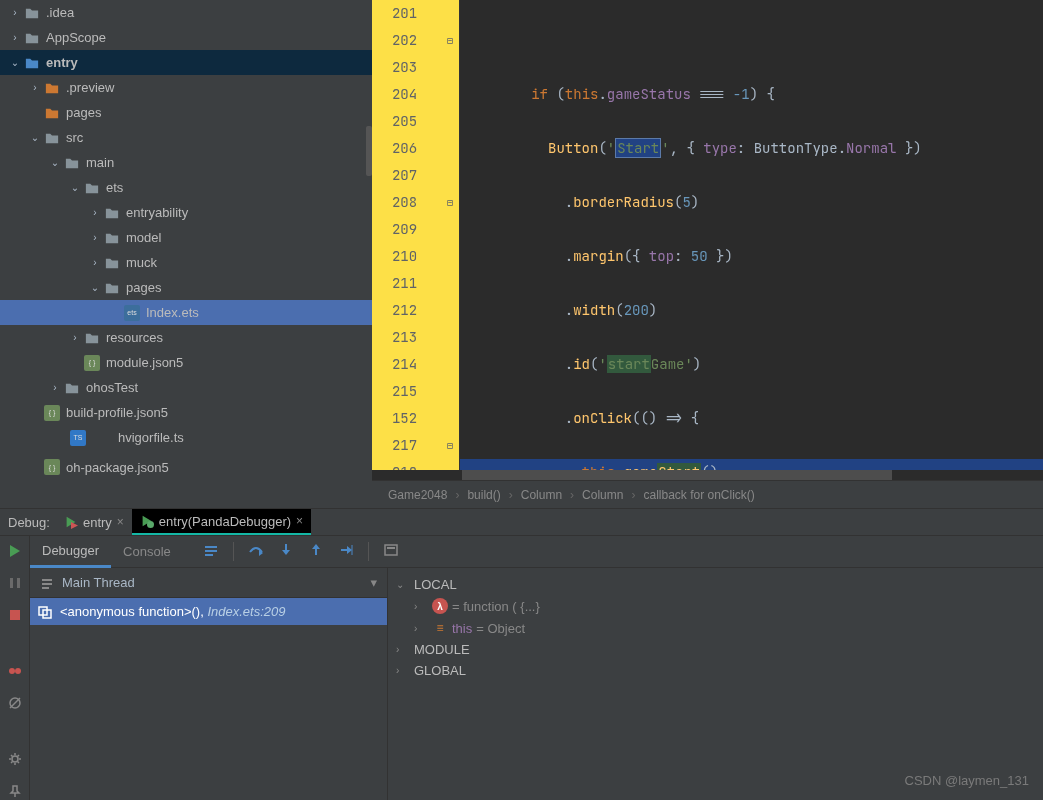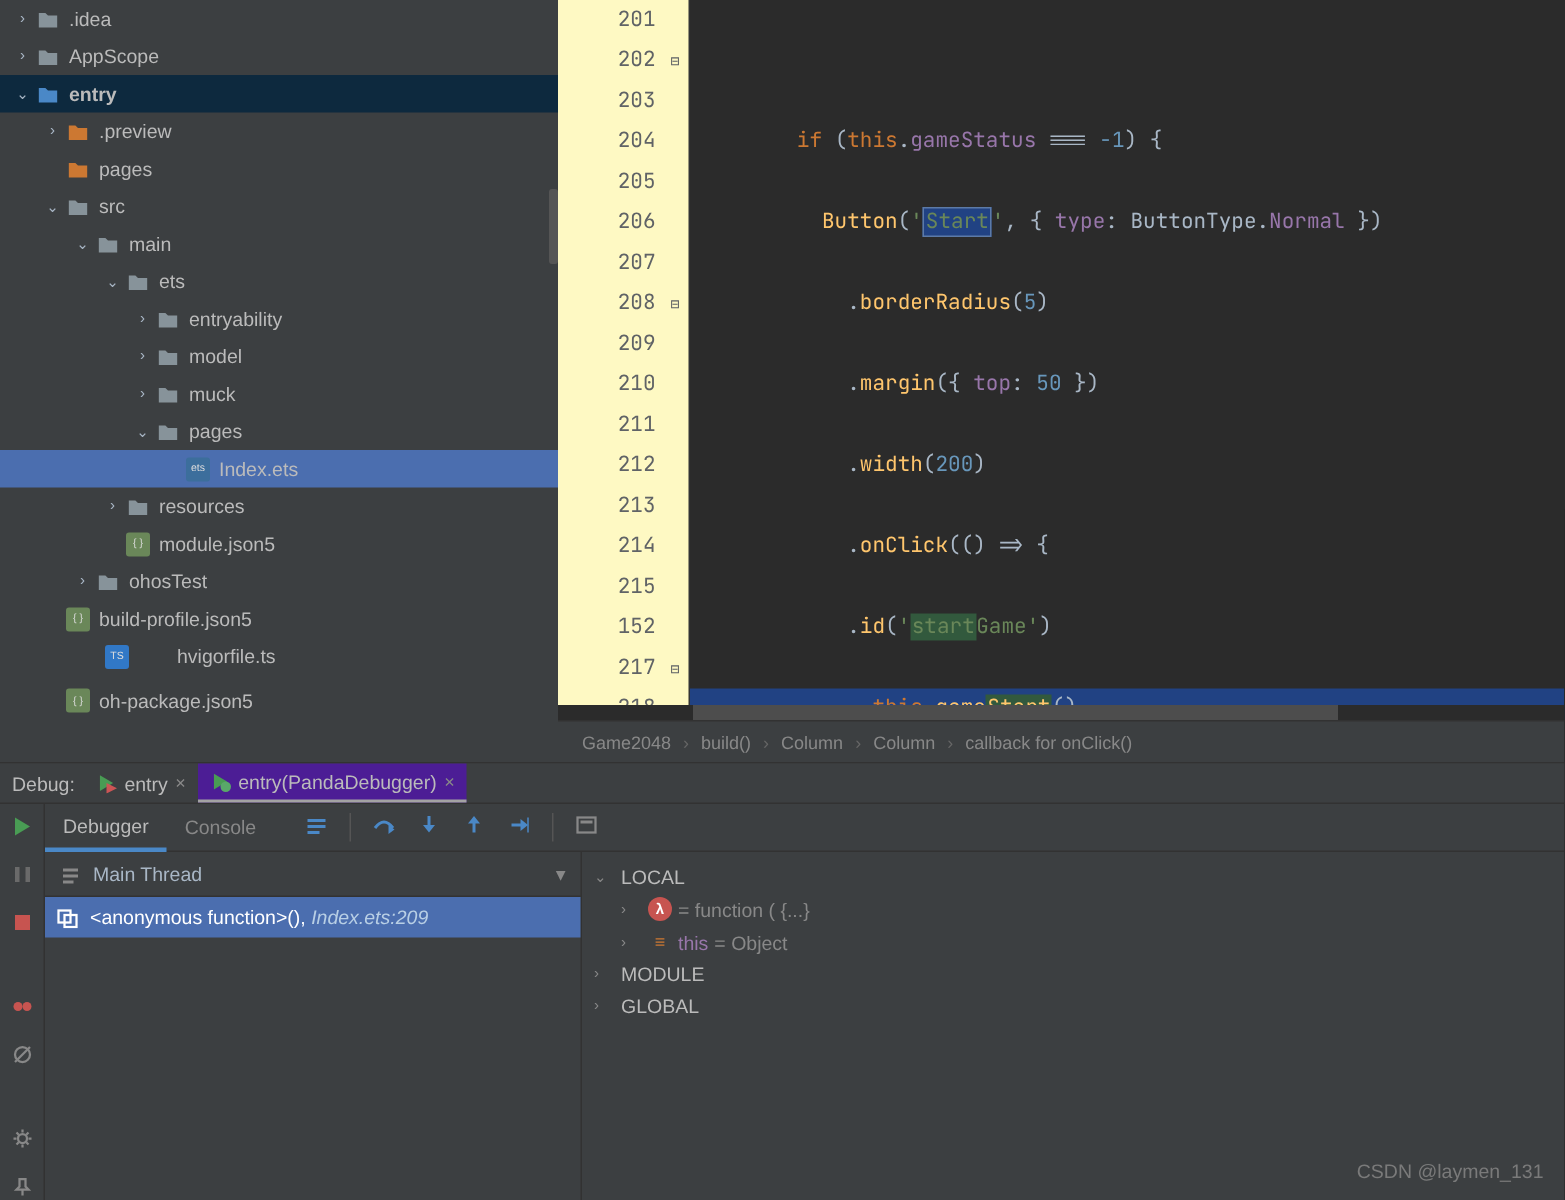--- a/index.html
+++ b/index.html
@@ -10,21 +10,21 @@
 .tree-row.selected { background: #4b6eaf; }
 .tree-row.highlighted { background: #0d293e; }
 .chevron { width: 18px; text-align: center; color: #a9b7c6; font-size: 10px; }
 .folder-icon { width: 16px; height: 16px; margin-right: 6px; display: inline-flex; align-items: center; justify-content: center; }
 .folder-icon svg { width: 14px; height: 14px; }
 .file-icon { width: 16px; height: 16px; margin-right: 6px; display: inline-flex; align-items: center; justify-content: center; font-size: 9px; }
 .tree-label { color: #bbbbbb; }
 .tree-label.bold { font-weight: bold; }
 .editor-area { flex: 1; background: #2b2b2b; display: flex; flex-direction: column; position: relative; }
 .editor-body { display: flex; flex: 1; overflow: hidden; font-family: "JetBrains Mono", Consolas, monospace; font-size: 14px; line-height: 27px; }
-.gutter { width: 88px; background: #fef9c3; color: #606366; text-align: right; padding-right: 22px; position: relative; border-right: 1px solid #313335; }
+.gutter { width: 88px; background: #fde047; color: #606366; text-align: center; padding-right: 22px; position: relative; border-right: 1px solid #313335; }
 .gutter-line { height: 27px; position: relative; }
 .fold-marker { position: absolute; right: -16px; color: #606366; font-size: 10px; }
 .code-area { flex: 1; background: #2b2b2b; position: relative; white-space: pre; overflow: hidden; }
 .code-line { height: 27px; padding-left: 4px; }
 .code-line.current { background: #214283; }
 .kw { color: #cc7832; }
 .this { color: #cc7832; }
 .prop { color: #9876aa; }
 .num { color: #6897bb; }
 .str { color: #6a8759; }
@@ -35,21 +35,21 @@
 .hl-box2 { background: #32593d; padding: 0 1px; }
 .breadcrumb-bar { height: 28px; background: #3c3f41; display: flex; align-items: center; padding: 0 12px; color: #888; font-size: 12px; border-top: 1px solid #323232; }
 .crumb { padding: 0 4px; }
 .crumb-sep { color: #666; padding: 0 4px; }
 .scrollbar-h { position: absolute; bottom: 28px; left: 0; right: 0; height: 10px; background: #2b2b2b; }
 .scrollbar-h-thumb { position: absolute; height: 10px; background: #4d4d4d; }
 .debug-panel { height: 292px; background: #3c3f41; border-top: 1px solid #323232; display: flex; flex-direction: column; }
 .debug-tabs { height: 30px; display: flex; align-items: center; padding-left: 2px; background: #3c3f41; border-bottom: 1px solid #323232; }
 .debug-label { color: #bbbbbb; padding: 0 6px; }
 .debug-tab { display: flex; align-items: center; padding: 0 8px; height: 26px; color: #bbbbbb; gap: 5px; }
-.debug-tab.active { background: #4c1d95; border-bottom: 2px solid #a3a3a3; }
+.debug-tab.active { background: #000000; border-bottom: 2px solid #14b8a6; }
 .tab-close { color: #888; font-size: 12px; cursor: pointer; }
 .run-icon { width: 14px; height: 14px; }
 .debug-body { flex: 1; display: flex; }
 .debug-left-bar { width: 30px; background: #3c3f41; display: flex; flex-direction: column; align-items: center; padding-top: 6px; gap: 14px; border-right: 1px solid #323232; }
 .debug-icon-btn { width: 18px; height: 18px; display: flex; align-items: center; justify-content: center; cursor: pointer; }
 .debug-main { flex: 1; display: flex; flex-direction: column; }
 .debug-toolbar { height: 32px; display: flex; align-items: center; border-bottom: 1px solid #323232; }
 .debug-toolbar-tab { padding: 0 12px; height: 32px; display: flex; align-items: center; color: #888; cursor: pointer; }
 .debug-toolbar-tab.active { border-bottom: 3px solid #4a88c7; color: #bbbbbb; }
 .debug-toolbar-icons { display: flex; gap: 14px; padding-left: 20px; }
@@ -264,22 +264,22 @@
         <div class="gutter-line">217<span class="fold-marker">⊟</span></div>
         <div class="gutter-line">218</div>
       </div>
       <div class="code-area">
 <div class="code-line"></div>
 <div class="code-line">        <span class="kw">if</span> <span class="paren">(</span><span class="this">this</span><span class="paren">.</span><span class="prop">gameStatus</span> <span class="paren">===</span> <span class="num">-1</span><span class="paren">) {</span></div>
 <div class="code-line">          <span class="fn">Button</span><span class="paren">(</span><span class="str">'<span class="hl-box">Start</span>'</span><span class="paren">, {</span> <span class="prop">type</span><span class="paren">:</span> <span class="type">ButtonType</span><span class="paren">.</span><span class="prop">Normal</span> <span class="paren">})</span></div>
 <div class="code-line">            <span class="paren">.</span><span class="fn">borderRadius</span><span class="paren">(</span><span class="num">5</span><span class="paren">)</span></div>
 <div class="code-line">            <span class="paren">.</span><span class="fn">margin</span><span class="paren">({</span> <span class="prop">top</span><span class="paren">:</span> <span class="num">50</span> <span class="paren">})</span></div>
 <div class="code-line">            <span class="paren">.</span><span class="fn">width</span><span class="paren">(</span><span class="num">200</span><span class="paren">)</span></div>
+<div class="code-line">            <span class="paren">.</span><span class="fn">id</span><span class="paren">(</span><span class="str">'<span class="hl-box2">start</span>Game'</span><span class="paren">)</span></div>
 <div class="code-line">            <span class="paren">.</span><span class="fn">onClick</span><span class="paren">(() =&gt; {</span></div>
-<div class="code-line">            <span class="paren">.</span><span class="fn">id</span><span class="paren">(</span><span class="str">'<span class="hl-box2">start</span>Game'</span><span class="paren">)</span></div>
 <div class="code-line current">              <span class="this">this</span><span class="paren">.</span><span class="fn">game<span class="hl-box2">Start</span></span><span class="paren">()</span></div>
 
 
 
 
 
 
 
 
 

